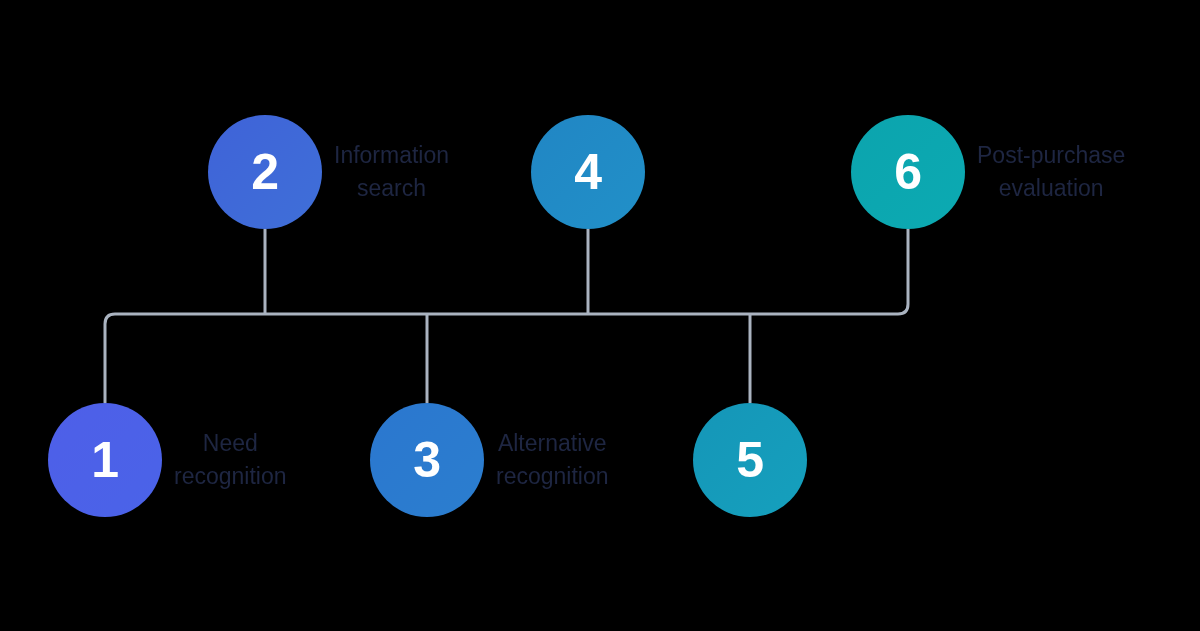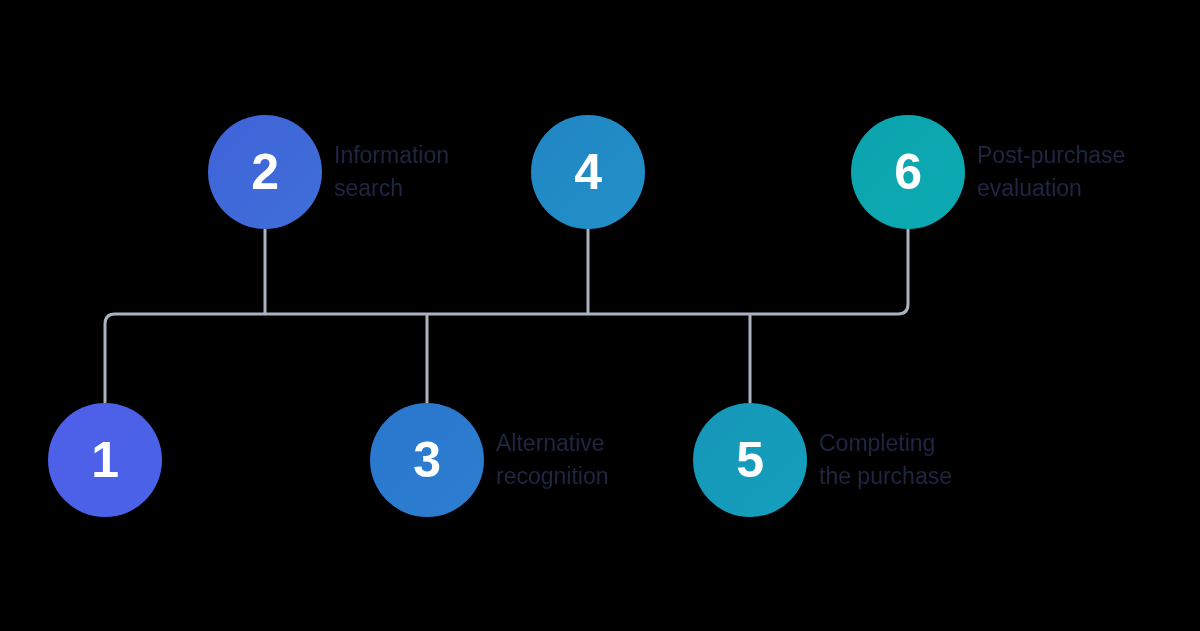--- a/index.html
+++ b/index.html
@@ -55,20 +55,21 @@
     user-select: none;
   }
   .step-label {
     color: #1e2642;
     font-size: 23px;
     line-height: 1.45;
     margin-left: 12px;
     white-space: pre-line;
     font-family: "Liberation Sans", sans-serif;
     max-width: 230px;
+    text-align: center;
   }
   
   .row-top { top: 115px; }
   .row-bottom { top: 403px; }
 </style>
 </head>
 <body>
 
 <div id="diagram-root">
 
@@ -82,20 +83,22 @@
 
     <path d="M 588 229 L 588 314" fill="none" stroke="#aab3c0" stroke-width="3"></path>
 
     <path d="M 750 314 L 750 403" fill="none" stroke="#aab3c0" stroke-width="3"></path>
   </svg>
 
   <div class="step-node row-bottom" style="left:48px;">
     <div class="step-circle" style="background:linear-gradient(135deg,#4e5fe8,#4a63e8);">
       <span class="step-number">1</span>
     </div>
+    <div class="step-label">Need
+recognition</div>
   </div>
 
   <div class="step-node row-top" style="left:208px;">
     <div class="step-circle" style="background:linear-gradient(135deg,#3f63d8,#3f6fd8);">
       <span class="step-number">2</span>
     </div>
     <div class="step-label">Information
 search</div>
   </div>
 
@@ -110,22 +113,20 @@
   <div class="step-node row-top" style="left:531px;">
     <div class="step-circle" style="background:linear-gradient(135deg,#2186c4,#2190c8);">
       <span class="step-number">4</span>
     </div>
   </div>
 
   <div class="step-node row-bottom" style="left:693px;">
     <div class="step-circle" style="background:linear-gradient(135deg,#1596b8,#15a0bd);">
       <span class="step-number">5</span>
     </div>
-    <div class="step-label">Completing
-the purchase</div>
   </div>
 
   <div class="step-node row-top" style="left:851px;">
     <div class="step-circle" style="background:linear-gradient(135deg,#0ca4ae,#0caab2);">
       <span class="step-number">6</span>
     </div>
     <div class="step-label">Post-purchase
 evaluation</div>
   </div>
 

